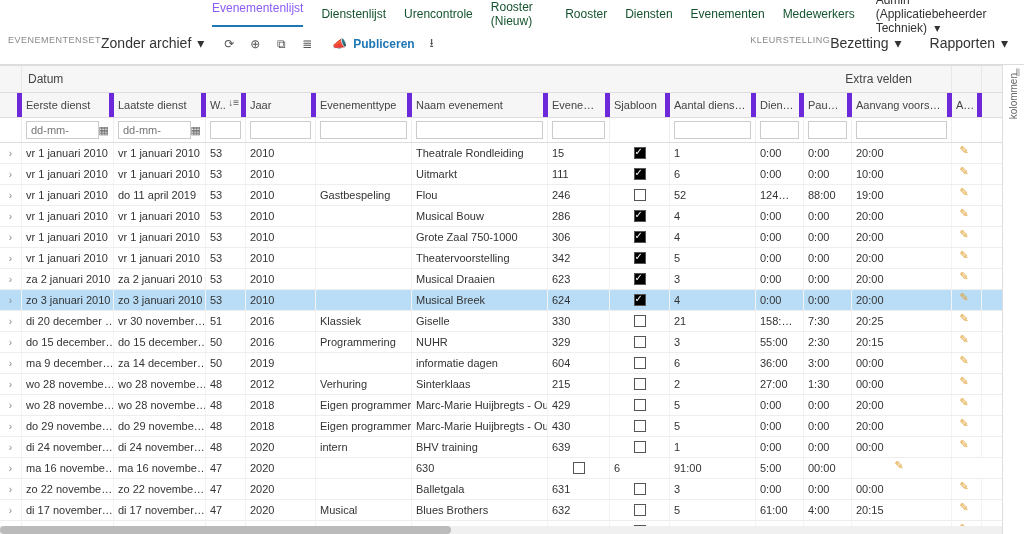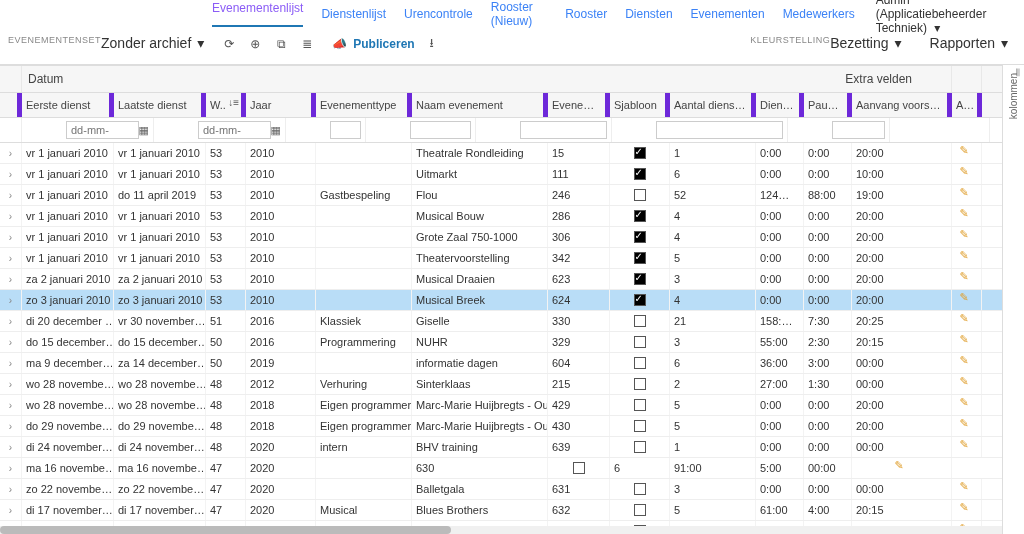--- a/index.html
+++ b/index.html
@@ -2,21 +2,21 @@
 <html><head>
 <meta charset="utf-8">
 <style>
   * { box-sizing: border-box; margin: 0; padding: 0; }
   html, body { height: 100%; font-family: Arial, Helvetica, sans-serif; font-size: 12px; color: #333; }
   body { width: 1024px; height: 534px; overflow: hidden; background: #fff; }
 
   
   .topnav { display: flex; align-items: center; height: 28px; padding: 0 8px; border-bottom: 1px solid #fff; }
   .topnav .spacer { flex: 1; }
-  .topnav a { margin: 0 9px; color: #3b82f6; text-decoration: none; font-size: 12px; }
+  .topnav a { margin: 0 9px; color: #14532d; text-decoration: none; font-size: 12px; }
   .topnav a.active { color: #8b5cf6; border-bottom: 2px solid #1f77b4; padding-bottom: 10px; }
   .topnav .admin { margin-left: 12px; color: #333; }
   .topnav .caret { margin-left: 4px; }
 
   
   .toolbar { display: flex; align-items: center; height: 36px; padding: 0 8px 4px; gap: 8px; }
   .toolbar .label-small { font-size: 9px; color: #888; letter-spacing: 0.5px; }
   .toolbar .selector { display: flex; line-height: 1.1; margin-right: 8px; }
   .toolbar .selector .value { font-size: 14px; display: flex; align-items: center; gap: 6px; }
   .toolbar .iconbtn { width: 18px; height: 18px; display: inline-flex; align-items: center; justify-content: center; color: #555; cursor: pointer; }
@@ -26,21 +26,21 @@
   
   .grid { position: relative; height: calc(534px - 28px - 36px); overflow: hidden; border-top: 1px solid #ddd; }
   .grid-inner { display: flex; flex-direction: column; height: 100%; }
   .hdr-group { display: grid; grid-template-columns: 22px 92px 92px 40px 70px 96px 136px 62px 60px 86px 48px 48px 100px 30px; border-bottom: 1px solid #ddd; border-top: 1px solid #ddd; background: #f6f6f6; font-size: 12px; color: #444; }
   .hdr-group .gcell { padding: 6px 6px; border-right: 1px solid #e8e8e8; white-space: nowrap; overflow: hidden; text-overflow: ellipsis; }
 
   .hdr-cols { display: grid; grid-template-columns: 22px 92px 92px 40px 70px 96px 136px 62px 60px 86px 48px 48px 100px 30px; background: #f6f6f6; font-size: 11px; color: #444; border-bottom: 1px solid #ddd;}
   .hdr-cols .hcell { padding: 6px 4px; border-right: 5px solid #6d28d9; white-space: nowrap; overflow: hidden; text-overflow: ellipsis; position: relative; }
   .hdr-cols .hcell .sort { position: absolute; right: 2px; top: 4px; font-size: 10px; color: #555; }
 
-  .filters { display: grid; grid-template-columns: 22px 92px 92px 40px 70px 96px 136px 62px 60px 86px 48px 48px 100px 30px; background: #fff; border-bottom: 1px solid #ddd; gap: 40px;}
+  .filters { display: grid; grid-template-columns: 22px 92px 92px 40px 70px 96px 136px 62px 60px 86px 48px 48px 100px 30px; background: #fff; border-bottom: 1px solid #ddd;}
   .filters .fcell { padding: 3px 4px; border-right: 1px solid #eee; }
   .filters input { width: 100%; border: 1px solid #ccc; padding: 2px 4px; font-size: 11px; height: 18px; }
   .filters .datein { display: flex; align-items: center; }
   .filters .datein .cal { margin-left: auto; font-size: 11px; color: #666; }
 
   .rows { overflow-y: auto; flex: 1; }
   .row { display: grid; grid-template-columns: 22px 92px 92px 40px 70px 96px 136px 62px 60px 86px 48px 48px 100px 30px; border-bottom: 1px solid #eee; font-size: 11px; }
   .row.selected { background: #b9ddf7; }
   .row .cell { padding: 4px 4px; border-right: 1px solid #f3f3f3; white-space: nowrap; overflow: hidden; text-overflow: ellipsis; display: flex; align-items: center; }
   .row .cell.center { justify-content: center; }

